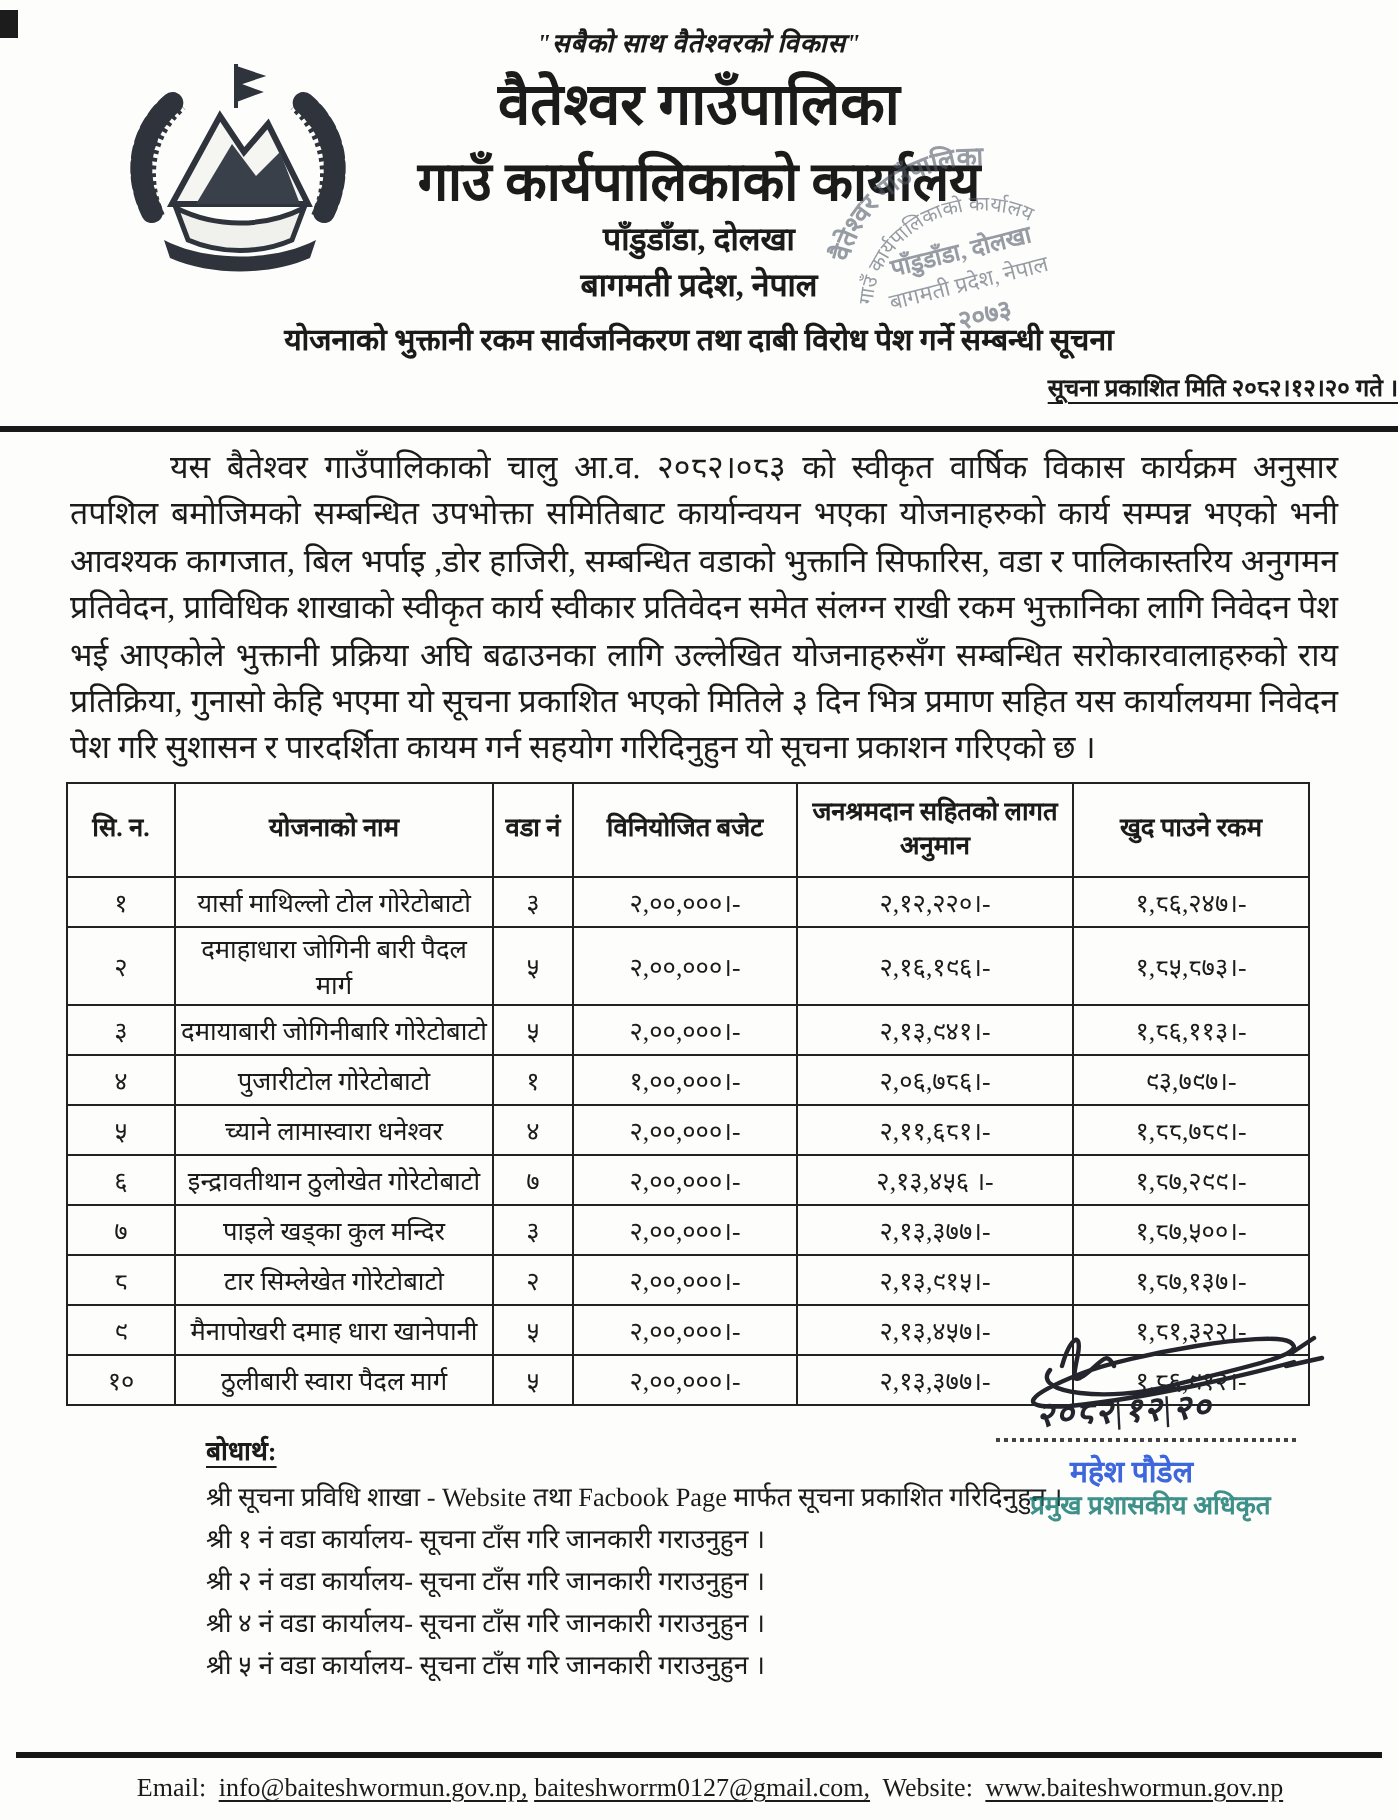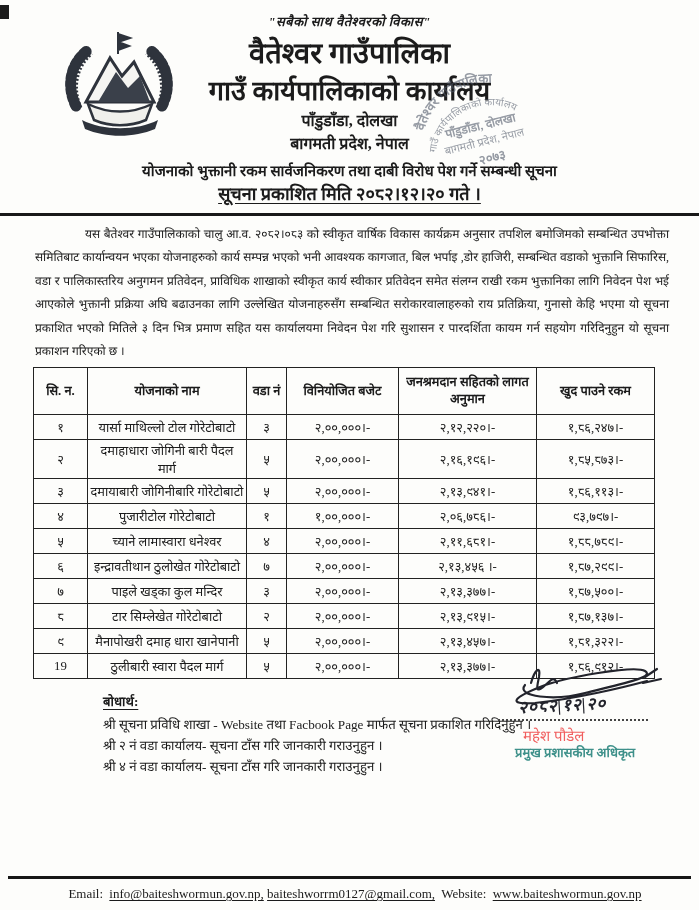--- a/index.html
+++ b/index.html
@@ -13,32 +13,32 @@
     overflow:hidden;
   }
   .corner-artifact{position:absolute;left:0;top:5px;width:9px;height:14px;background:#1c1c1c;}
   
   .header{position:relative;text-align:center;padding-top:12px;}
   .slogan{font-size:13px;font-weight:bold;font-style:italic;letter-spacing:.5px;}
   .municipality{font-size:29px;font-weight:bold;margin:6px 0 0;line-height:34px;}
   .office{font-size:27px;font-weight:bold;margin:4px 0 0;line-height:34px;}
   .addr{font-size:16px;font-weight:bold;line-height:21px;margin-top:2px;}
   .notice-title{font-size:15px;font-weight:bold;line-height:22px;margin-top:6px;}
-  .notice-date{font-size:18px;font-weight:bold;line-height:20px;margin-top:2px;
-    text-decoration:underline;text-underline-offset:3px;}
+  .notice-date{font-size:12px;font-weight:bold;line-height:20px;margin-top:2px;
+    text-decoration:underline;text-underline-offset:3px;text-align:right;}
   .logo-wrap{position:absolute;left:58px;top:28px;width:122px;height:112px;}
   .stamp-wrap{position:absolute;left:398px;top:52px;width:160px;height:128px;
     transform:rotate(-14deg);opacity:.58;pointer-events:none;}
   .stamp-wrap text{fill:#4d5666;font-family:"Liberation Serif","DejaVu Serif",serif;}
   
   .rule{height:3px;background:#191919;margin-top:9px;}
   
   .body-par{
     margin:7px 30px 0 35px;
-    font-size:12px;line-height:23.4px;
+    font-size:16px;line-height:23.4px;
     text-align:justify;text-indent:50px;
   }
   .tapsil{margin:2px 0 0 35px;font-size:13.5px;font-weight:bold;
     text-decoration:underline;text-underline-offset:3px;}
   
   table.detail{
     border-collapse:collapse;
     margin:4px 0 0 33px;
     width:508px;
     table-layout:fixed;
@@ -57,22 +57,22 @@
   .bodharth{margin:12px 0 0 103px;font-size:13.2px;line-height:21px;width:420px;}
   .bodharth-label{font-weight:bold;text-decoration:underline;text-underline-offset:3px;margin-bottom:2px;}
   .bodharth-item{white-space:nowrap;}
   
   .sig-block{position:absolute;left:480px;top:655px;width:210px;height:115px;}
   .sig-scribble{position:absolute;left:15px;top:2px;}
   .sig-date{position:absolute;left:38px;top:38px;font-size:17px;font-weight:bold;
     transform:rotate(-3deg);font-style:italic;letter-spacing:1px;color:#23242c;}
   .sig-dots{position:absolute;left:18px;top:64px;width:150px;
     border-bottom:2px dotted #444;}
-  .sig-name{position:absolute;left:43px;top:70px;font-size:15px;font-weight:normal;
-    color:#ef4444;opacity:.85;}
+  .sig-name{position:absolute;left:55px;top:70px;font-size:15px;font-weight:bold;
+    color:#1d4ed8;opacity:.85;}
   .sig-title{position:absolute;left:35px;top:88px;font-size:13px;font-weight:bold;
     color:#0f766e;opacity:.8;}
   
   .footer-rule{position:absolute;left:8px;right:8px;top:876px;height:3px;background:#161616;}
   .footer-line{position:absolute;left:4px;top:886px;width:699px;text-align:center;
     font-size:13px;font-family:"Liberation Serif","DejaVu Serif",serif;}
   .footer-line .lbl{margin:0 3px;}
   .footer-line a{color:#1b1b1b;text-decoration:underline;text-underline-offset:2px;}
 </style>
 </head>
@@ -216,35 +216,37 @@
       </tr>
       <tr>
         <td>९</td>
         <td>मैनापोखरी दमाह धारा खानेपानी</td>
         <td>५</td>
         <td>२,००,०००।-</td>
         <td>२,१३,४५७।-</td>
         <td>१,८१,३२२।-</td>
       </tr>
       <tr>
-        <td>19</td>
+        <td>१०</td>
         <td>ठुलीबारी स्वारा पैदल मार्ग</td>
         <td>५</td>
         <td>२,००,०००।-</td>
         <td>२,१३,३७७।-</td>
         <td>१,८६,९१२।-</td>
       </tr>
     </tbody>
   </table>
 
   <div class="bodharth">
     <div class="bodharth-label">बोधार्थ:</div>
     <div class="bodharth-item">श्री सूचना प्रविधि शाखा - Website तथा Facbook Page मार्फत सूचना प्रकाशित गरिदिनुहुन ।</div>
+    <div class="bodharth-item">श्री १ नं वडा कार्यालय- सूचना टाँस गरि जानकारी गराउनुहुन ।</div>
     <div class="bodharth-item">श्री २ नं वडा कार्यालय- सूचना टाँस गरि जानकारी गराउनुहुन ।</div>
     <div class="bodharth-item">श्री ४ नं वडा कार्यालय- सूचना टाँस गरि जानकारी गराउनुहुन ।</div>
+    <div class="bodharth-item">श्री ५ नं वडा कार्यालय- सूचना टाँस गरि जानकारी गराउनुहुन ।</div>
   </div>
 
   <div class="sig-block">
     <svg class="sig-scribble" width="180" height="60" viewBox="0 0 180 60">
       <path d="M30,28 C20,40 60,44 90,36 C130,26 160,20 150,14 C140,8 70,20 45,30 C20,40 10,48 40,46 C80,42 130,30 152,24 M36,26 C40,12 46,8 44,20 C42,30 40,36 48,30 C56,24 58,18 62,26 M150,20 L162,12 M148,26 L166,22" fill="none" stroke="#23242c" stroke-width="2.2" stroke-linecap="round"></path>
     </svg>
     <div class="sig-date">२०८२|१२|२०</div>
     <div class="sig-dots"></div>
     <div class="sig-name">महेश पौडेल</div>
     <div class="sig-title">प्रमुख प्रशासकीय अधिकृत</div>

